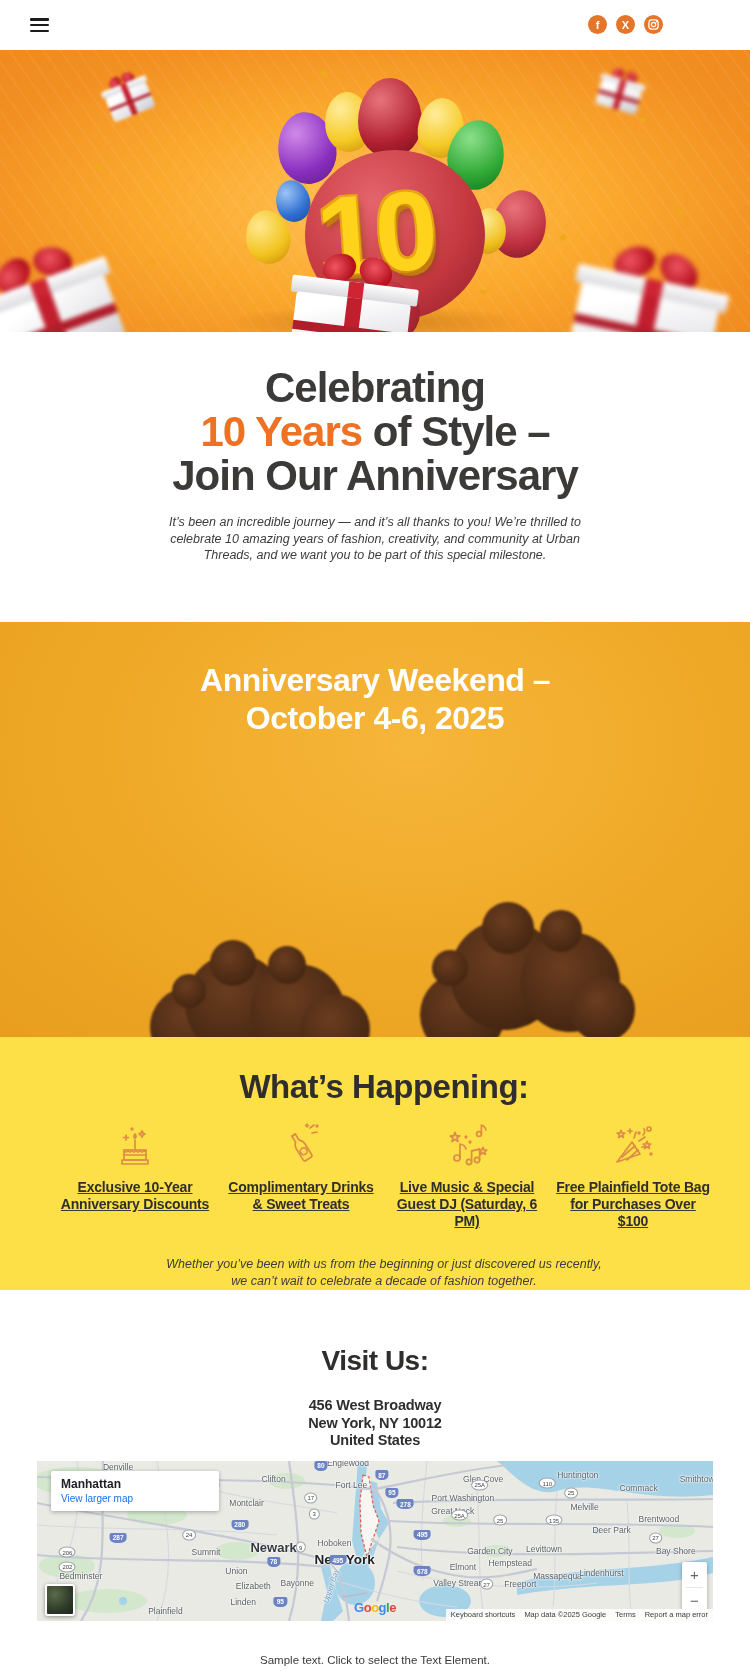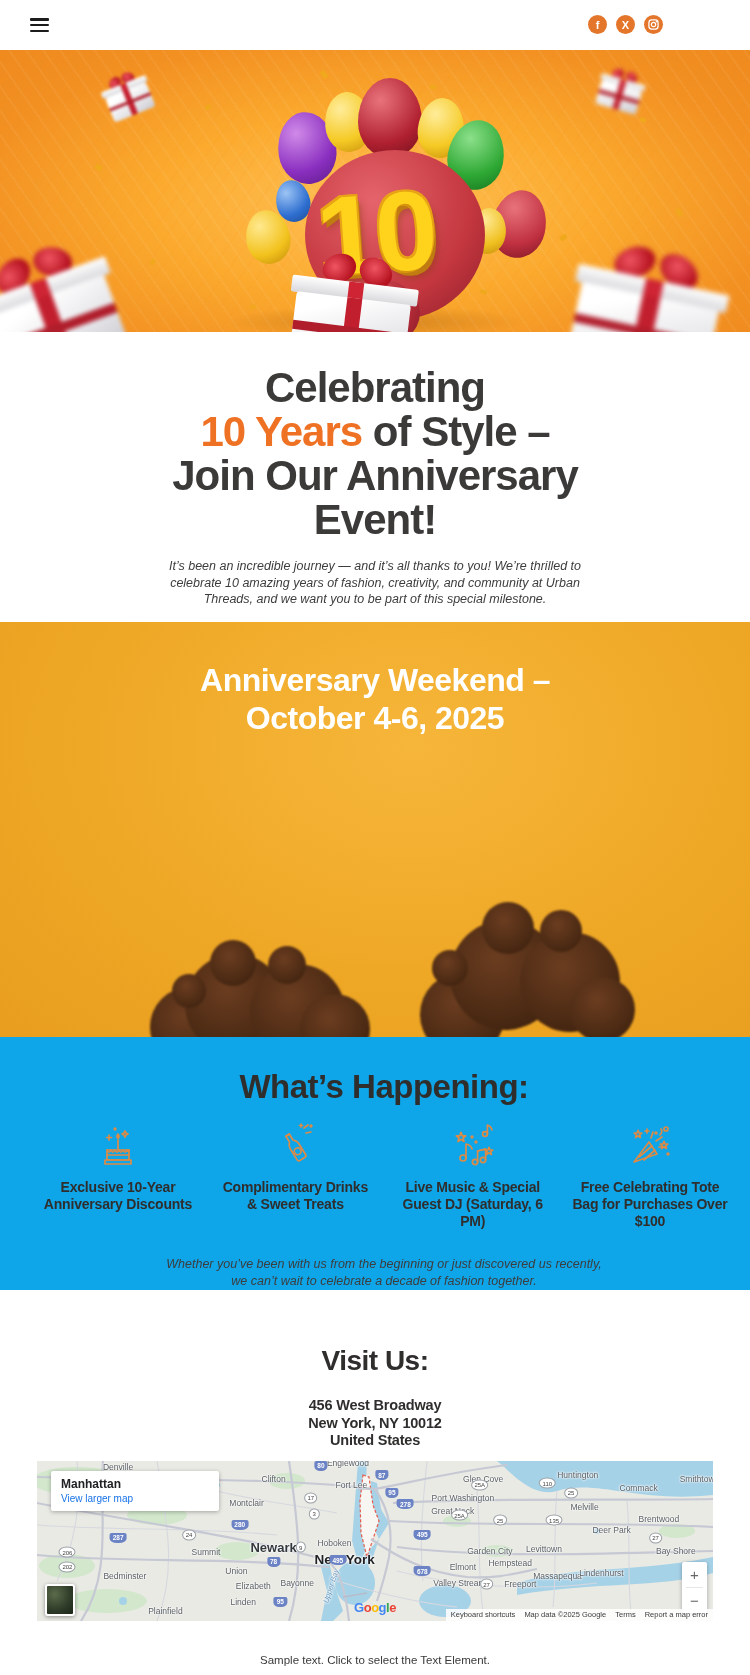--- a/index.html
+++ b/index.html
@@ -65,23 +65,23 @@
 
   
   .banner { position:relative; height:415px; overflow:hidden;
             background:radial-gradient(ellipse at 55% 30%, #f6b63a 0%, #efa826 55%, #e89d1e 100%); }
   .banner h2 { padding-top:40px; margin:0 auto; max-width:450px; text-align:center;
                font-size:32px; line-height:1.18; letter-spacing:-0.5px; color:#fff; font-weight:bold; }
   .head { position:absolute; bottom:0; filter:blur(1px); }
   .head i { position:absolute; border-radius:50%; background:radial-gradient(circle at 42% 35%, #6b3d20, #4a2913 65%, #371d0c); }
 
   
-  .happening { text-align:center; padding-top:30px; background:#0ea5e9;padding-left:18px; }
+  .happening { text-align:center; padding-top:30px; background:#fde047;padding-left:18px; }
   .happening h3 { font-size:33px; letter-spacing:-0.5px; color:#2f2e2d; font-weight:bold; line-height:40px; }
-  .cols { display:flex; justify-content:space-between; gap:8px; margin:12px auto 0; width:690px; }
+  .cols { display:flex; justify-content:center; gap:8px; margin:12px auto 0; width:690px;text-decoration:underline; }
   .col { width:158px; }
   .col .ic { height:50px; display:flex; align-items:flex-end; justify-content:center; }
   .col .lbl { margin-top:10px; font-size:14px; font-weight:bold; line-height:1.22;
               letter-spacing:-0.2px; color:#2f2e2d; }
   .closing { margin:26px auto 0; max-width:440px; font-size:12.5px; font-style:italic;
              line-height:1.35; color:#3d3d3d; }
 
   
   .visit { text-align:center; background:#fff; }
   .visit h3 { margin-top:52px; font-size:28px; letter-spacing:-0.5px; color:#2f2e2d; font-weight:bold; line-height:38px; }
@@ -210,21 +210,20 @@
       <div class="bow"></div>
         <div class="lid"></div>
         <div class="box"></div>
     </div>
   </div>
 
   <div class="intro">
     <h1><span>Celebrating</span><br>
       <span class="hl">10 Years</span><span> of Style –</span><br>
       <span>Join Our Anniversary</span><br>
-      <span>Event!</span>
     </h1>
     <p>It’s been an incredible journey — and it’s all thanks to you! We’re thrilled to celebrate 10 amazing years of fashion, creativity, and community at Urban Threads, and we want you to be part of this special milestone.</p>
   </div>
 
   <div class="banner">
     <h2><span>Anniversary Weekend –</span><br>
       <span>October 4-6, 2025</span></h2>
     <div class="head" style="left:150px;width:200px;height:105px">
       <i style="left:0;top:55px;width:80px;height:80px"></i>
       <i style="left:35px;top:22px;width:100px;height:100px"></i>
@@ -310,21 +309,21 @@
             <path d="M33,26 h6"></path>
             <path d="M12,9.4 L13,12 15.8,12.1 13.6,13.8 14.4,16.5 12,14.9 9.6,16.5 10.4,13.8 8.2,12.1 11,12 Z"></path>
             <path d="M38,20.4 L39,23 41.8,23.1 39.6,24.8 40.4,27.5 38,25.9 35.6,27.5 36.4,24.8 34.2,23.1 37,23 Z"></path>
             <circle cx="40" cy="8" r="2"></circle>
             <circle cx="30" cy="12" r="0.9"></circle>
             <circle cx="42" cy="33" r="0.9"></circle>
             <path d="M34,14 q3,-3 1,-6"></path>
             <path d="M21,8 v4 M19,10 h4"></path>
           </svg>
         </div>
-        <div class="lbl">Free Celebrating Tote Bag for Purchases Over $100</div>
+        <div class="lbl">Free Plainfield Tote Bag for Purchases Over $100</div>
       </div>
     </div>
     <p class="closing">Whether you’ve been with us from the beginning or just discovered us recently, we can’t wait to celebrate a decade of fashion together.</p>
   </div>
 
   <div class="visit">
     <h3>Visit Us:</h3>
     <div class="addr">
       <div>456 West Broadway</div>
       <div>New York, NY 10012</div>
@@ -408,21 +407,21 @@
           <span class="ml town" style="left: 85%; top: 43%;">Deer Park</span>
           <span class="ml city" style="left: 35%; top: 54%;">Newark</span>
           <span class="ml town" style="left: 44%; top: 51%;">Hoboken</span>
           <span class="ml metro" style="left: 45.5%; top: 61%;">New York</span>
           <span class="ml town" style="left: 25%; top: 57%;">Summit</span>
           <span class="ml town" style="left: 29.5%; top: 69%;">Union</span>
           <span class="ml town" style="left: 32%; top: 78%;">Elizabeth</span>
           <span class="ml town" style="left: 38.5%; top: 76%;">Bayonne</span>
           <span class="ml town" style="left: 30.5%; top: 88%;">Linden</span>
           <span class="ml town" style="left: 19%; top: 94%;">Plainfield</span>
-          <span class="ml town" style="left: 6.5%; top: 72%; margin-left: 44px;">Bedminster</span>
+          <span class="ml town" style="left: 6.5%; top: 72%;">Bedminster</span>
           <span class="ml town" style="left: 67%; top: 56%;">Garden City</span>
           <span class="ml town" style="left: 75%; top: 55%;">Levittown</span>
           <span class="ml town" style="left: 70%; top: 64%;">Hempstead</span>
           <span class="ml town" style="left: 63%; top: 66%;">Elmont</span>
           <span class="ml town" style="left: 62.5%; top: 76%;">Valley Stream</span>
           <span class="ml town" style="left: 71.5%; top: 77%;">Freeport</span>
           <span class="ml town" style="left: 77%; top: 72%;">Massapequa</span>
           <span class="ml town" style="left: 83.5%; top: 70%;">Lindenhurst</span>
           <span class="ml town" style="left: 94.5%; top: 56%;">Bay Shore</span>
           <span class="ml water" style="left: 43.5%; top: 78%;">Upper Bay</span>

